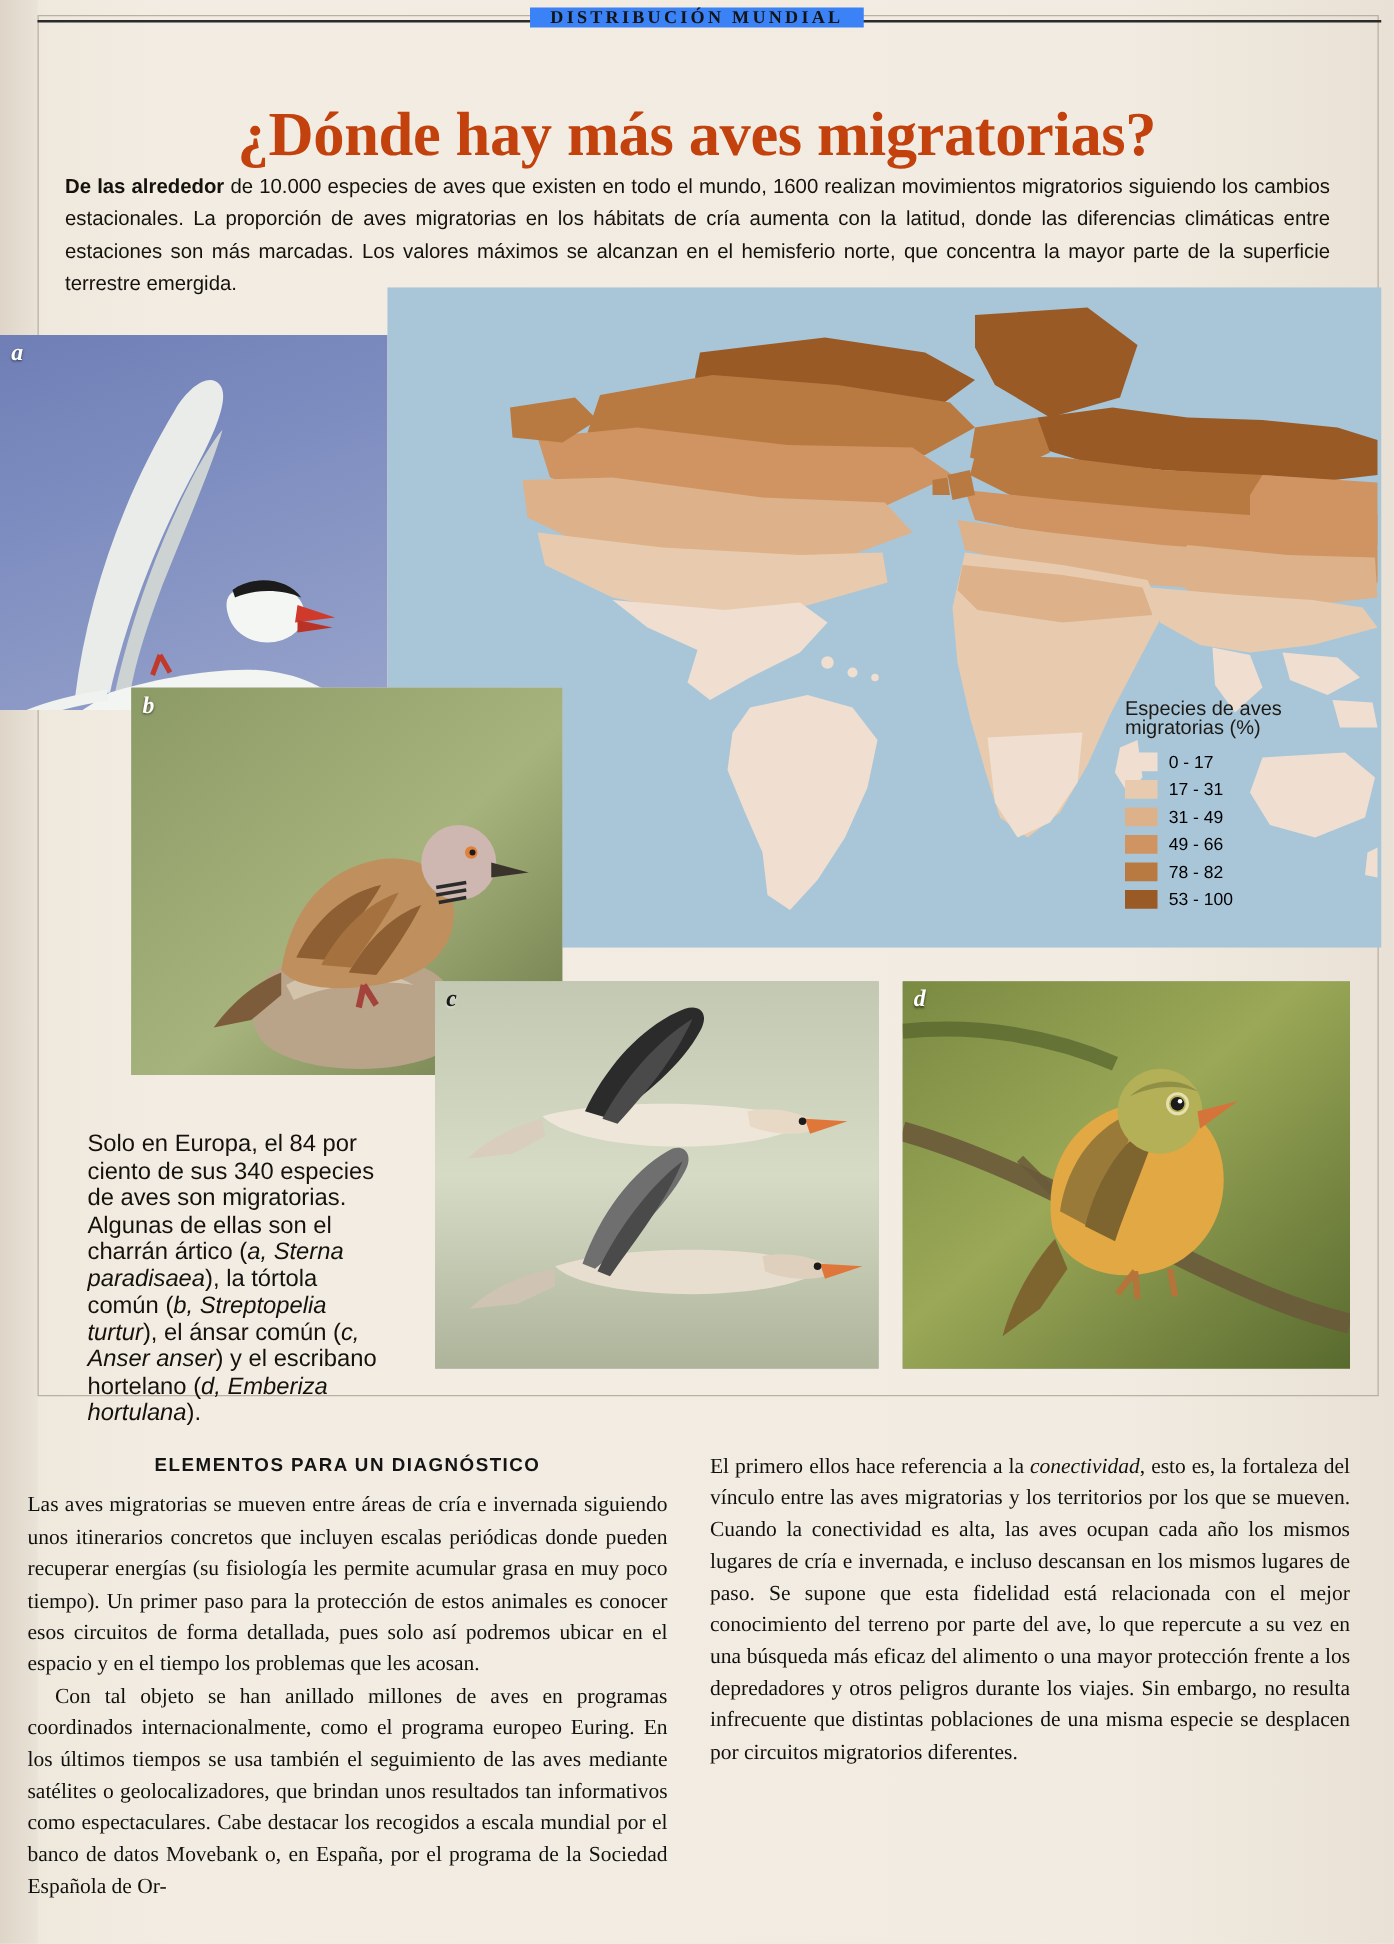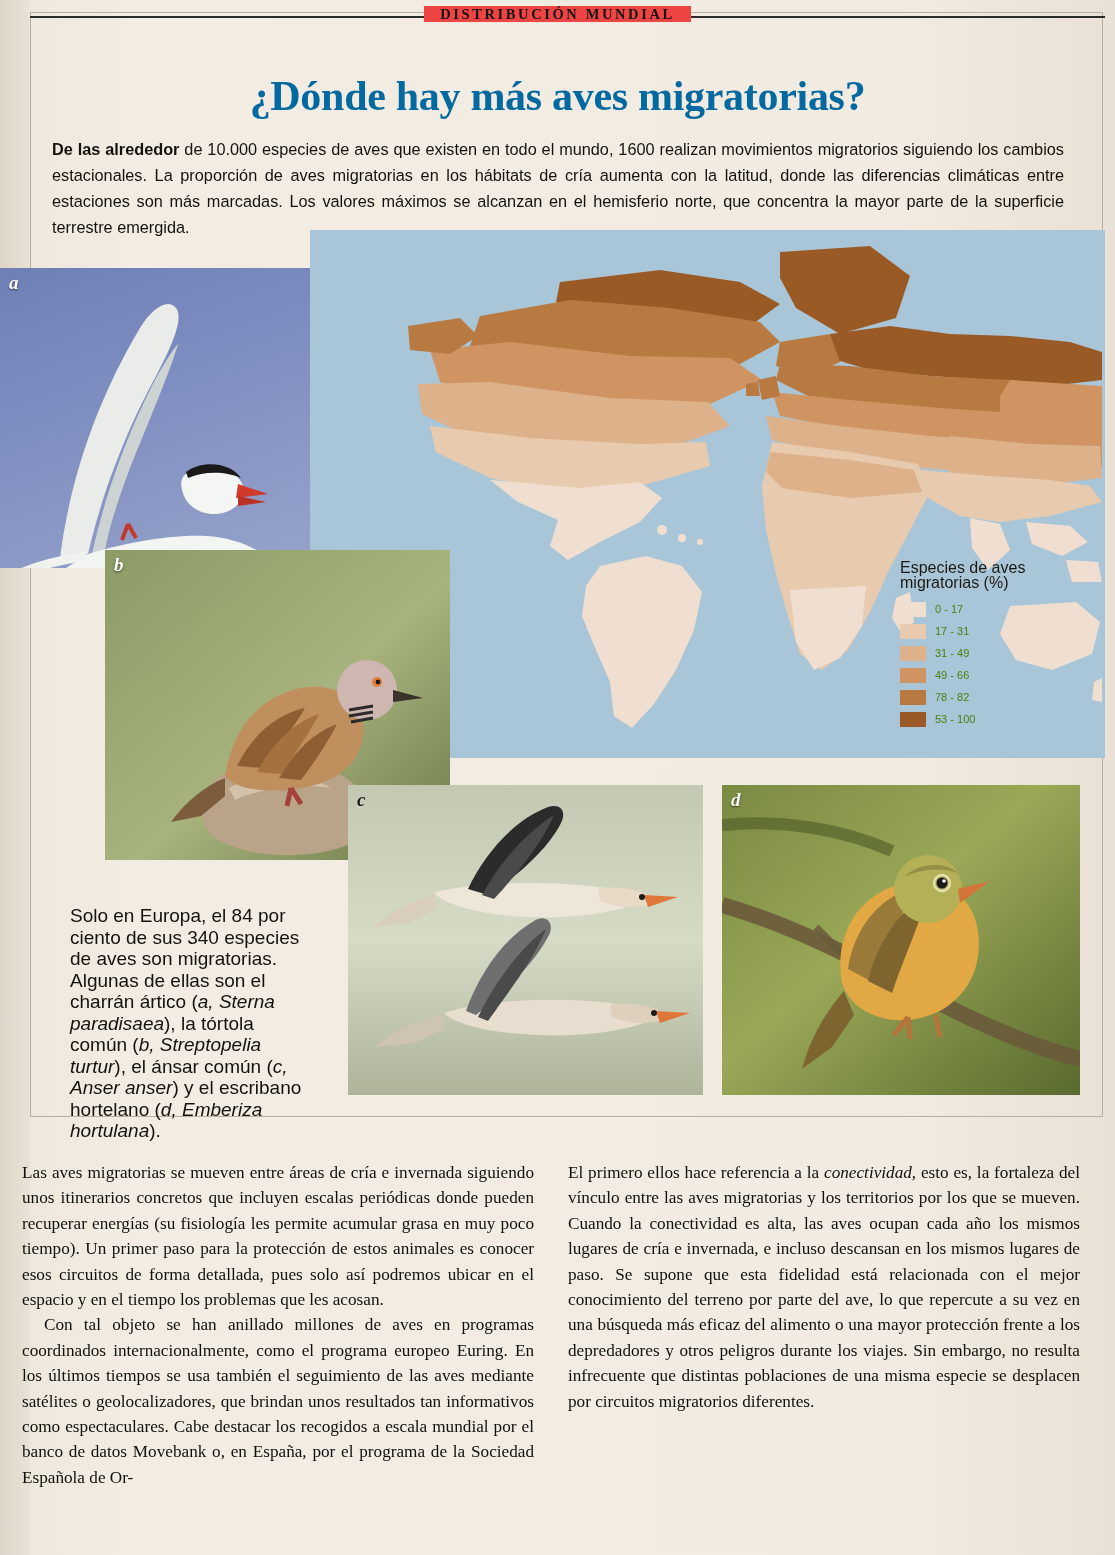--- a/index.html
+++ b/index.html
@@ -22,25 +22,25 @@
   }
   
   .header-rule{
     position:absolute;left:30px;top:16px;width:1075px;height:2px;background:#2b2b2b;
   }
   .kicker{
     position:absolute;left:0;right:0;top:6px;text-align:center;
     font-family:"Liberation Serif", serif;
     font-weight:bold;font-size:14.5px;letter-spacing:2.6px;color:#141414;
   }
-  .kicker span{background:#ef4444;padding:0 16px;}
+  .kicker span{background:#3b82f6;padding:0 16px;}
   .headline{
     position:absolute;left:0;right:0;top:44px;text-align:center;
     font-family:"Liberation Serif", serif;
-    font-size:42px;font-weight:bold;color:#0369a1;letter-spacing:-.3px;
+    font-size:50px;font-weight:bold;color:#c2410c;letter-spacing:-.3px;
   }
   .standfirst{
     position:absolute;left:52px;top:116px;width:1012px;
     font-size:16.3px;line-height:26px;color:#15120e;text-align:justify;margin-top:20px;
   }
   .standfirst b{font-weight:bold;}
   
   .figure-frame{
     position:absolute;left:30px;top:12px;width:1073px;height:1105px;
     border:1px solid #b9b0a2;box-sizing:border-box;pointer-events:none;
@@ -53,21 +53,21 @@
   .map svg{display:block;}
   
   .legend{
     position:absolute;left:900px;top:560px;width:185px;
   }
   .legend-title{
     font-size:16px;line-height:15px;color:#1d1a16;margin-bottom:8px;
   }
   .legend-row{display:flex;align-items:center;height:22px;}
   .legend-sw{width:26px;height:15px;margin-right:9px;border:0;}
-  .legend-lbl{font-size:11px;color:#4d7c0f;}
+  .legend-lbl{font-size:14px;color:#000000;}
   
   .photo{position:absolute;overflow:hidden;background:#cfcfcf;}
   .photo .tag{
     position:absolute;left:9px;top:4px;
     font-family:"Liberation Serif", serif;font-style:italic;font-weight:bold;
     font-size:19px;color:#fff;text-shadow:0 1px 2px rgba(0,0,0,.6);
     z-index:6;
   }
   .photo .tag.dark{color:#1a1a1a;text-shadow:0 1px 2px rgba(255,255,255,.5);}
   
@@ -343,19 +343,20 @@
 
     <path d="M186 232 l2 22 m-2-22 l-14 18" stroke="#b6733a" stroke-width="5" fill="none"></path>
     <path d="M214 230 l4 22" stroke="#b6733a" stroke-width="5" fill="none"></path>
   </svg>
   <span class="tag">d</span>
 </div>
 
 <div class="fig-caption"><span>Solo en Europa, el 84 por ciento de sus 340 especies de aves son migratorias. Algunas de ellas son el charrán ártico (</span><i>a, Sterna paradisaea</i><span>), la tórtola común (</span><i>b, Streptopelia turtur</i><span>), el ánsar común (</span><i>c, Anser anser</i><span>) y el escribano hortelano (</span><i>d, Emberiza hortulana</i><span>).</span></div>
 
 <div class="col" id="col-left">
+  <div class="sec-title">ELEMENTOS PARA UN DIAGNÓSTICO</div>
   <p>Las aves migratorias se mueven entre áreas de cría e invernada siguiendo unos itinerarios concretos que incluyen escalas periódicas donde pueden recuperar energías (su fisiología les permite acumular grasa en muy poco tiempo). Un primer paso para la protección de estos animales es conocer esos circuitos de forma detallada, pues solo así podremos ubicar en el espacio y en el tiempo los problemas que les acosan.</p>
   <p>Con tal objeto se han anillado millones de aves en programas coordinados internacionalmente, como el programa europeo Euring. En los últimos tiempos se usa también el seguimiento de las aves mediante satélites o geolocalizadores, que brindan unos resultados tan informativos como espectaculares. Cabe destacar los recogidos a escala mundial por el banco de datos Movebank o, en España, por el programa de la Sociedad Española de Or-</p>
 </div>
 
 <div class="col" id="col-right">
   <p><span>El primero ellos hace referencia a la </span><i>conectividad</i><span>, esto es, la fortaleza del vínculo entre las aves migratorias y los territorios por los que se mueven. Cuando la conectividad es alta, las aves ocupan cada año los mismos lugares de cría e invernada, e incluso descansan en los mismos lugares de paso. Se supone que esta fidelidad está relacionada con el mejor conocimiento del terreno por parte del ave, lo que repercute a su vez en una búsqueda más eficaz del alimento o una mayor protección frente a los depredadores y otros peligros durante los viajes. Sin embargo, no resulta infrecuente que distintas poblaciones de una misma especie se desplacen por circuitos migratorios diferentes.</span></p>
 </div>
 
 </body></html>

